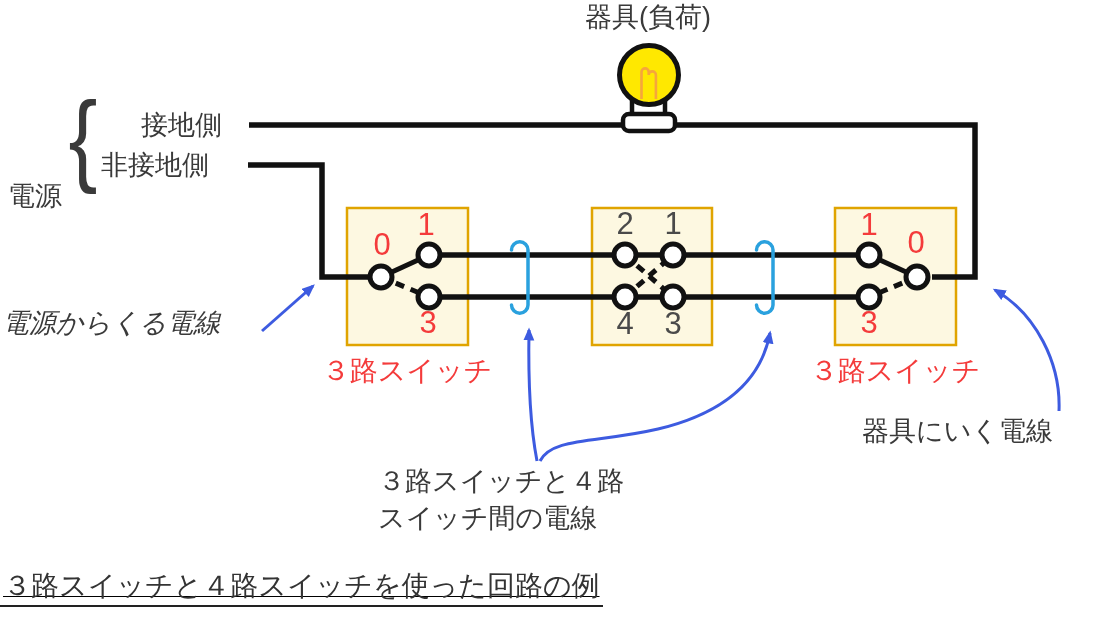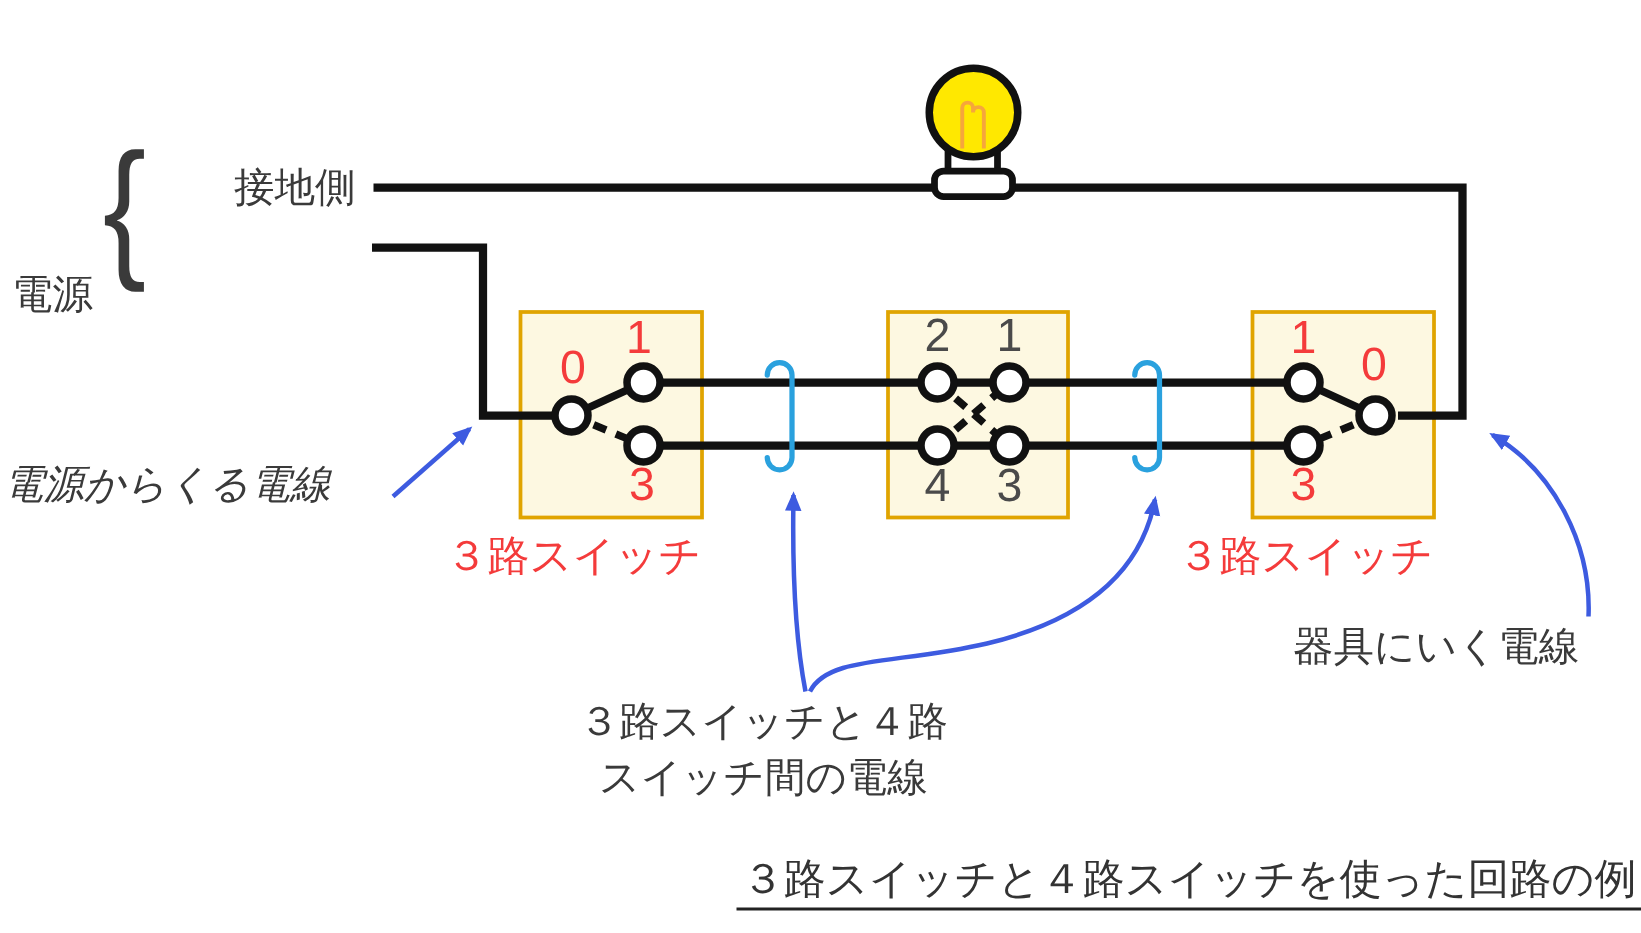--- a/index.html
+++ b/index.html
@@ -36,45 +36,46 @@
     font-size:31px;
     text-align:center;
     line-height:1;
   }
   .digit.red{color:var(--three-way-text);}
   .digit.dark{color:#4a4a4a;}
   .sw-label{
     position:absolute;
     width:220px;
     top:352px;
-    text-align:left;
+    text-align:center;
     font-size:28px;
   }
   .brace{
     position:absolute;
     left:66px;top:94px;
     font-size:102px;
     line-height:88px;
     color:var(--four-way-text);
     transform:scaleX(0.85);
   }
   .two-line{
     position:absolute;
     left:378px;top:463px;
     width:262px;
-    text-align:center;
+    text-align:left;
     font-size:27px;
     line-height:37px;
     color:var(--four-way-text);
   }
   .title-wrap{
     position:absolute;
     left:0;top:567px;
     width:1094px;
-    text-align:right;
+    text-align:left;
+    text-decoration:underline;
   }
   .title-wrap span{
     font-size:28px;
     color:#333;
     border-bottom:2.5px solid #222;
     padding:0 3px 4px 3px;
   }
 </style>
 </head>
 <body>
@@ -128,24 +129,26 @@
 
     <path d="M511.5,250 A8.25,8.25 0 1 1 528,250 L528,305 A8.25,8.25 0 1 1 511.5,305" fill="none" stroke="var(--cable-loop-blue)" stroke-width="3.5" stroke-linecap="round"></path>
     <path d="M756.5,250 A8.25,8.25 0 1 1 773,250 L773,305 A8.25,8.25 0 1 1 756.5,305" fill="none" stroke="var(--cable-loop-blue)" stroke-width="3.5" stroke-linecap="round"></path>
 
     <line x1="262" y1="331" x2="313" y2="286" stroke="var(--arrow-blue)" stroke-width="3" marker-end="url(#ah)"></line>
     <path d="M537,461 C531,430 528,385 529,330" fill="none" stroke="var(--arrow-blue)" stroke-width="3" marker-end="url(#ah)"></path>
     <path d="M540,461 C552,437 598,443 658,429 C716,415 760,386 770,333" fill="none" stroke="var(--arrow-blue)" stroke-width="3" marker-end="url(#ah)"></path>
     <path d="M1059,411 C1061,363 1036,314 995,290" fill="none" stroke="var(--arrow-blue)" stroke-width="3" marker-end="url(#ah)"></path>
   </svg>
 
+  <div class="lbl" style="left:548px;top:2px;width:200px;text-align:center;">器具(負荷)</div>
 
   <div class="lbl" style="left:8px;top:133px;margin-top:48px;">電源</div>
   <div class="brace">{</div>
-  <div class="lbl" style="left:156px;top:110px;">接地側</div>
+  <div class="lbl" style="left:141px;top:110px;">接地側</div>
+  <div class="lbl" style="left:101px;top:150px;">非接地側</div>
 
   <div class="lbl" style="left:2px;top:308px;font-style:italic;">電源からくる電線</div>
 
   <div class="digit red" style="left:366px;top:229px;">0</div>
   <div class="digit red" style="left:410px;top:209px;">1</div>
   <div class="digit red" style="left:412px;top:307px;">3</div>
 
   <div class="digit dark" style="left:609px;top:208px;">2</div>
   <div class="digit dark" style="left:657px;top:208px;">1</div>
   <div class="digit dark" style="left:609px;top:308px;">4</div>

